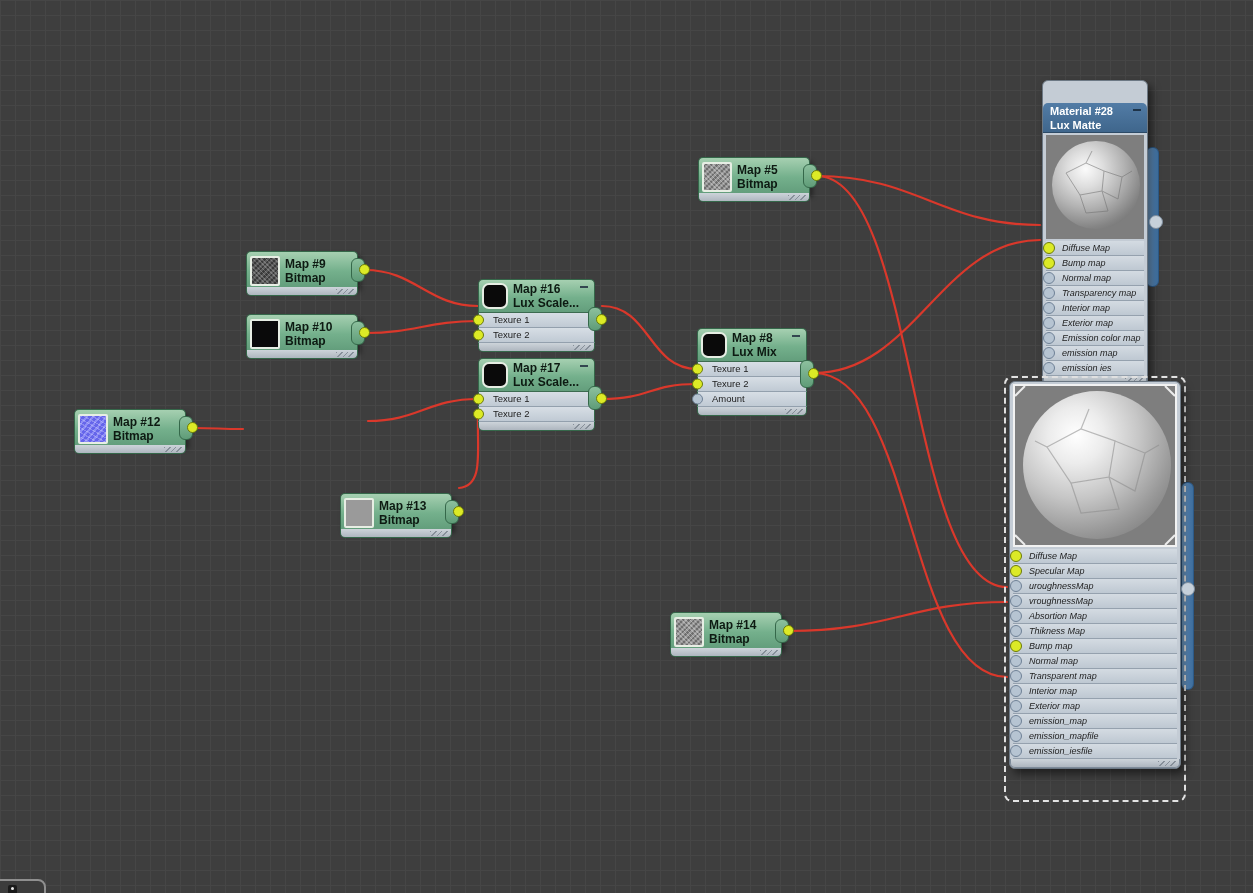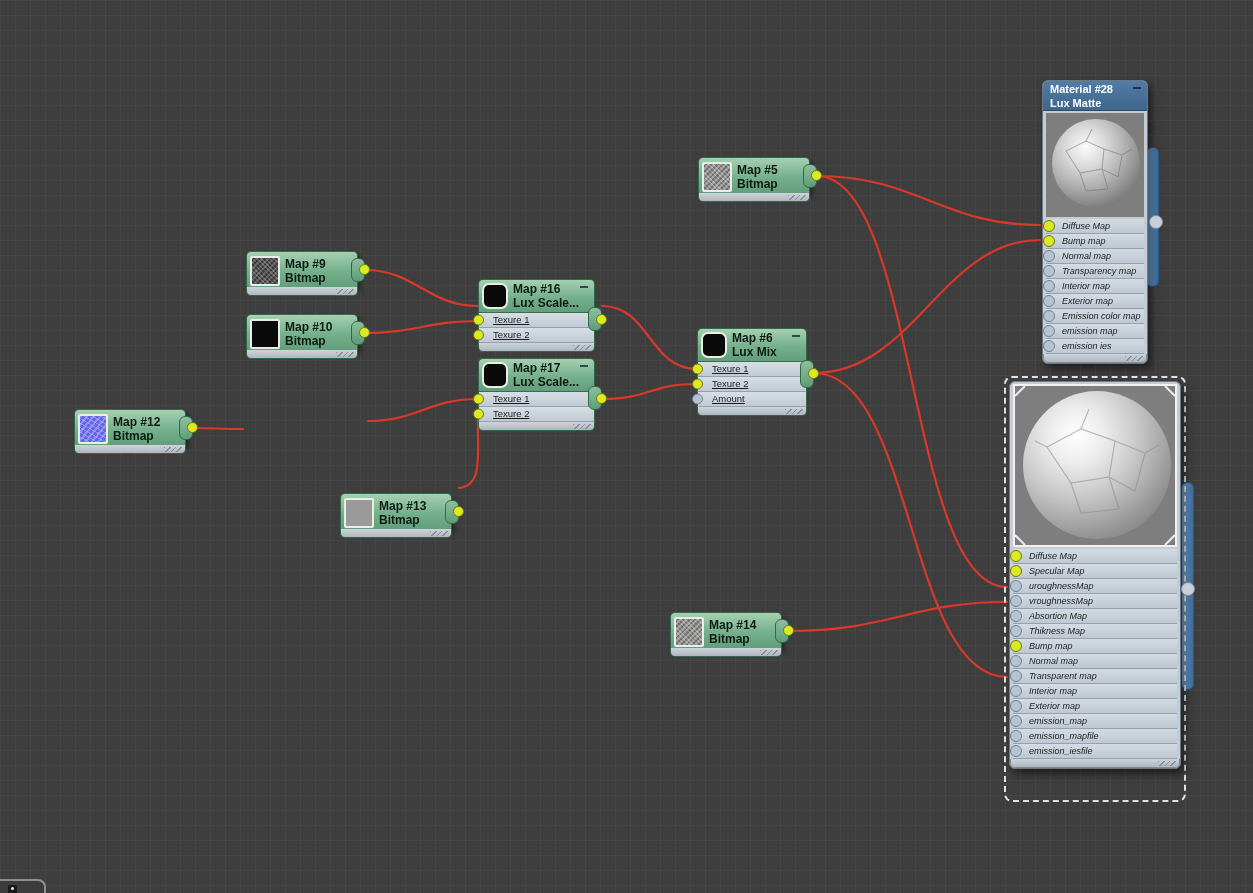--- a/index.html
+++ b/index.html
@@ -61,21 +61,21 @@
   .minus{
     position:absolute;right:6px;top:6px;width:8px;height:2px;background:#223042;opacity:.85;
   }
   .slotrow{
     position:relative;height:15px;
     background:linear-gradient(#d7dee5,#c0cad4);
     border-left:1px solid #35684a;border-right:1px solid #35684a;
     border-bottom:1px solid #93a0ad;
     display:flex;align-items:center;padding-left:14px;
   }
-  .slotrow .slbl{font-size:9.5px;color:#1c1c1c;line-height:10px;white-space:nowrap;text-decoration:underline;}
+  .slotrow .slbl{font-size:9.5px;color:#1c1c1c;line-height:10px;white-space:nowrap;}
   .indot{
     position:absolute;left:-6px;top:50%;transform:translateY(-50%);
     width:11px;height:11px;border-radius:50%;
     background:#b6c4d2;border:1px solid #6f8196;z-index:3;
   }
   .indot.on{background:#dcea26;border-color:#6b7a0a;}
   .mn-footer{
     position:relative;height:9px;border:1px solid #35684a;border-top:none;
     border-radius:0 0 5px 5px;background:linear-gradient(#cdd4da,#aeb6bf);
   }
@@ -93,21 +93,21 @@
     background:#dcea26;border:1px solid #6b7a0a;z-index:3;
   }
 
   
   .matnode{position:absolute;z-index:2;border:1px solid #6c7884;border-radius:6px;
     background:#c4ccd5;box-shadow:4px 5px 8px rgba(0,0,0,.5);}
   .mat-hdr{
     position:relative;height:30px;border-radius:5px 5px 0 0;padding:1px 6px 0 7px;
     border-bottom:1px solid #2c4a66;
   }
-  .mat-hdr.matte{background:linear-gradient(#527ca6,#3f668c);}
+  .mat-hdr.matte{background:linear-gradient(#527ca6,#3f668c);margin-top:22px;}
   .mat-hdr.glossy{background:linear-gradient(#6099cc,#497eb2);}
   .mat-hdr .m1,.mat-hdr .m2{font-size:11px;font-weight:bold;color:#fff;line-height:14px;white-space:nowrap;}
   .mat-hdr .minus{background:#16283a;}
   .preview{position:relative;margin:2px 3px;background:#7e7e7e;overflow:hidden;}
   .preview.sel{border:2px solid #f2f2f2;}
   .sphere{position:absolute;border-radius:50%;overflow:hidden;
     background:radial-gradient(circle at 38% 32%,#fbfbfb 0%,#dedede 22%,#b2b2b2 48%,#858585 72%,#676767 92%,#5d5d5d 100%);}
   .sphere svg{position:absolute;left:0;top:0;}
   .notch{position:absolute;width:14px;height:2px;background:#ececec;}
   .mslot{
@@ -298,21 +298,21 @@
       </div>
     <div class="outdot" style="top:35px"></div>
   </div>
 
 
   <div class="mapnode" style="left:697px;top:328px;width:110px">
     <div class="outtab" style="top:32px;height:28px"></div>
     <div class="mn-hdr">
       <div class="thumb black rounded"></div>
       <div class="titles">
-        <div class="t1">Map #6</div>
+        <div class="t1">Map #8</div>
         <div class="t2">Lux Mix</div>
       </div>
       <span class="minus"></span>
     </div>
     <div class="slotrow">
       <span class="indot on"></span>
       <span class="slbl">Texure 1</span>
     </div>
     <div class="slotrow">
       <span class="indot on"></span>

